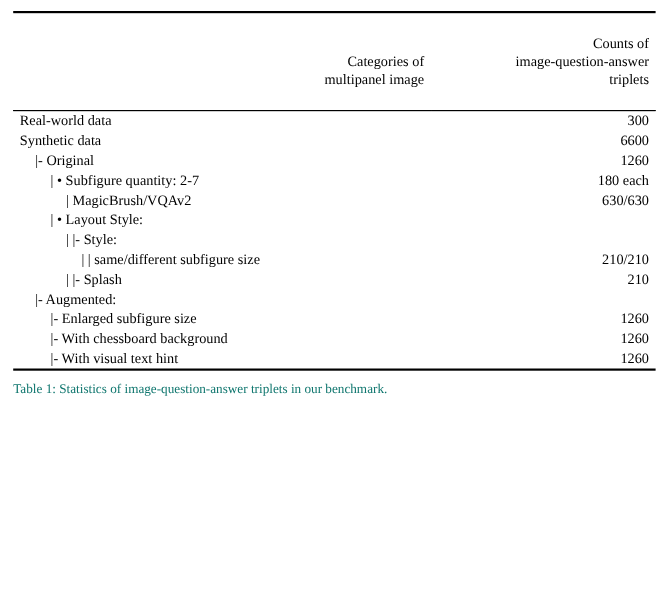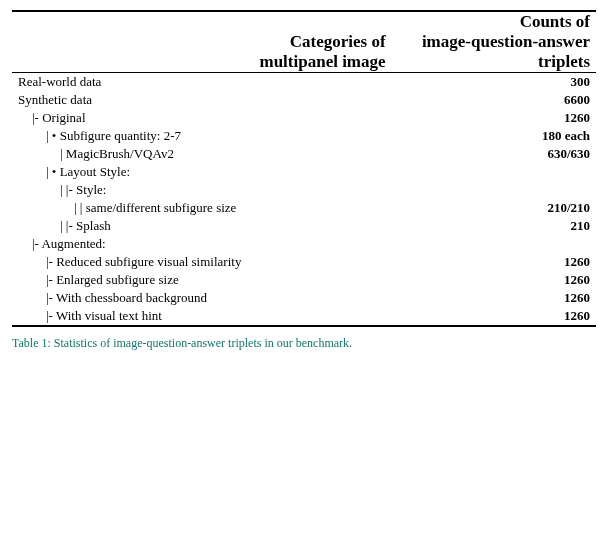--- a/index.html
+++ b/index.html
@@ -28,24 +28,24 @@
     table {
       width: 100%;
       border-collapse: collapse;
     }
 
     thead tr {
       border-bottom: 1.5px solid #000;
     }
 
     thead th {
-      padding: 0 6px;
+      padding: 20px 6px;
       vertical-align: bottom;
-      font-weight: bold;
-      font-size: 17px;
+      font-weight: normal;
+      font-size: 13px;
     }
 
     thead th.col-left {
       text-align: right;
       width: 65%;
     }
 
     thead th.col-right {
       text-align: right;
       width: 35%;
@@ -55,21 +55,20 @@
       padding: 1px 6px;
       vertical-align: top;
     }
 
     tbody tr td.col-left {
       text-align: left;
     }
 
     tbody tr td.col-right {
       text-align: right;
-      font-weight: bold;
     }
 
     .caption {
       font-size: 12px;
       color: #0f766e;
       margin-top: 4px;
       line-height: 1.4;
     }
   </style>
 </head>
@@ -122,24 +121,20 @@
         </tr>
         <tr>
           <td class="col-left" style="padding-left: 48px;">|       |‑ Splash</td>
           <td class="col-right">210</td>
         </tr>
         <tr>
           <td class="col-left" style="padding-left: 20px;">|‑ Augmented:</td>
           <td class="col-right"></td>
         </tr>
         <tr>
-          <td class="col-left" style="padding-left: 34px;">|‑ Reduced subfigure visual similarity</td>
-          <td class="col-right">1260</td>
-        </tr>
-        <tr>
           <td class="col-left" style="padding-left: 34px;">|‑ Enlarged subfigure size</td>
           <td class="col-right">1260</td>
         </tr>
         <tr>
           <td class="col-left" style="padding-left: 34px;">|‑ With chessboard background</td>
           <td class="col-right">1260</td>
         </tr>
         <tr>
           <td class="col-left" style="padding-left: 34px;">|‑ With visual text hint</td>
           <td class="col-right">1260</td>

